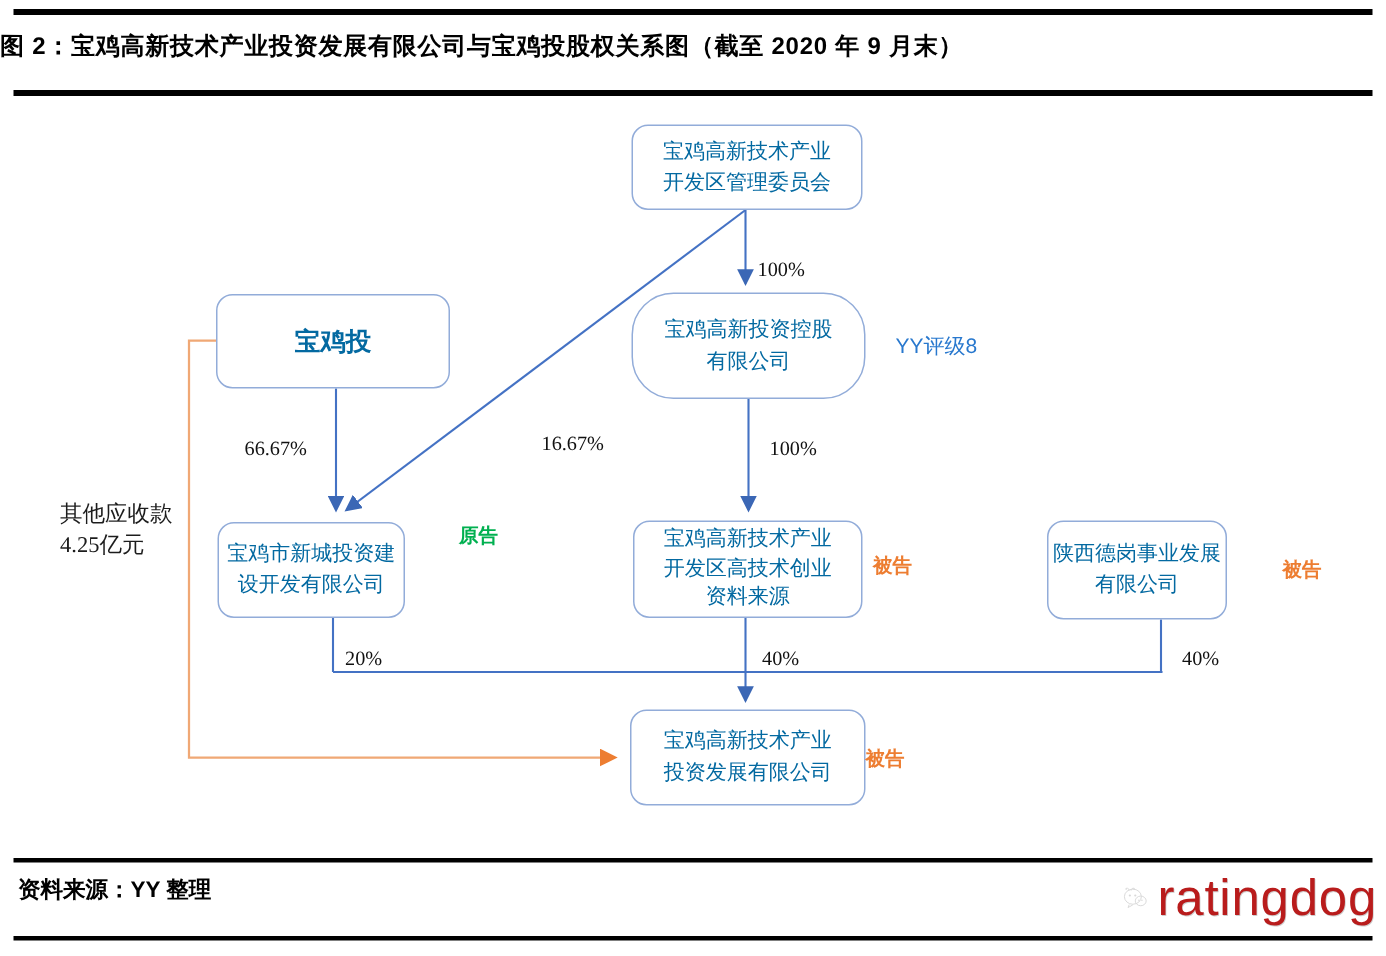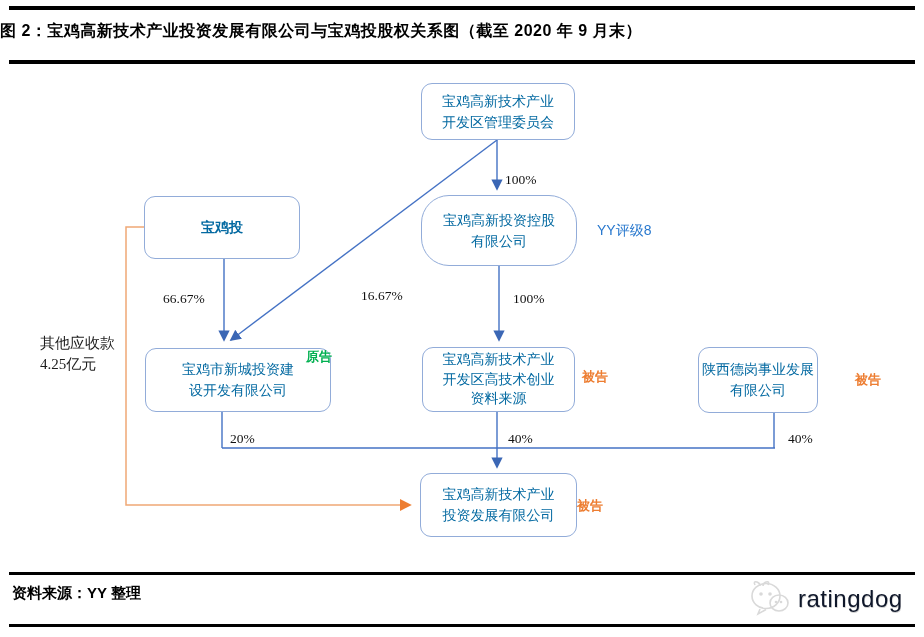--- a/index.html
+++ b/index.html
@@ -19,22 +19,22 @@
   svg.connectors{position:absolute;left:0;top:0;width:924px;height:637px;}
   .node{
     position:absolute;background:#fff;border:1.6px solid #92acd9;border-radius:11px;
     display:flex;flex-direction:column;justify-content:center;align-items:center;
     font-family:"Liberation Serif","DejaVu Serif",serif;font-size:14px;color:#0369a1;
     line-height:21px;text-align:center;box-sizing:border-box;
   }
   .node span{display:block;}
   .node-committee{left:421px;top:83px;width:154px;height:57px;}
   .node-holding{left:421px;top:195px;width:156px;height:71px;border-radius:28px;}
-  .node-baojitou{left:144px;top:196px;width:156px;height:63px;font-weight:bold;font-size:14px;}
-  .node-xincheng{left:145px;top:348px;width:186px;height:64px;}
+  .node-baojitou{left:144px;top:196px;width:156px;height:63px;font-weight:bold;font-size:17px;}
+  .node-xincheng{left:145px;top:348px;width:125px;height:64px;}
   .node-chuangye{left:422px;top:347px;width:153px;height:65px;line-height:19.5px;}
   .node-degang{left:698px;top:347px;width:120px;height:66px;justify-content:center;}
   .node-target{left:420px;top:473px;width:157px;height:64px;}
   .pct{
     position:absolute;font-family:"Liberation Serif","DejaVu Serif",serif;
     font-size:13.5px;color:#111;
   }
   .pct-100-top{left:505px;top:172px;}
   .pct-6667{left:163px;top:291px;}
   .pct-1667{left:361px;top:288px;}
@@ -61,21 +61,21 @@
     font-size:14px;font-weight:normal;font-family:"Liberation Sans",sans-serif;
   }
   .source{
     position:absolute;left:12px;top:584px;font-size:15px;font-weight:bold;color:#000;
   }
   .logo{
     position:absolute;left:748px;top:578px;width:170px;height:42px;
     display:flex;align-items:center;gap:6px;
   }
   .logo-text{
-    font-size:24px;color:#0f172a;letter-spacing:0.5px;
+    font-size:34px;color:#b91c1c;letter-spacing:0.5px;
     font-family:"Liberation Sans",sans-serif;
     text-shadow:0.5px 0.5px 0 #cfcfcf;
   }
 </style>
 </head>
 <body>
 
 <div class="stage">
 
   <div class="rule rule-top"></div>

